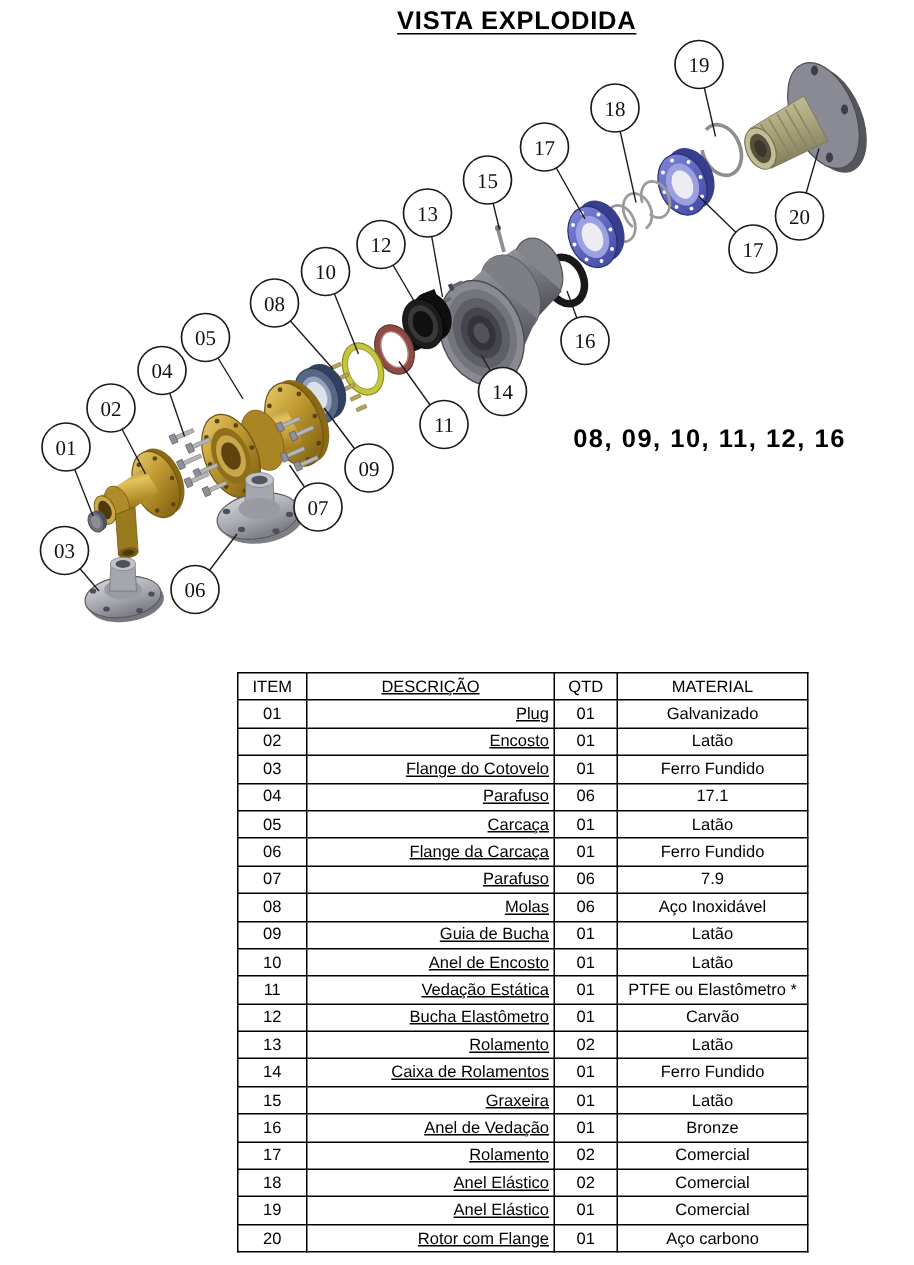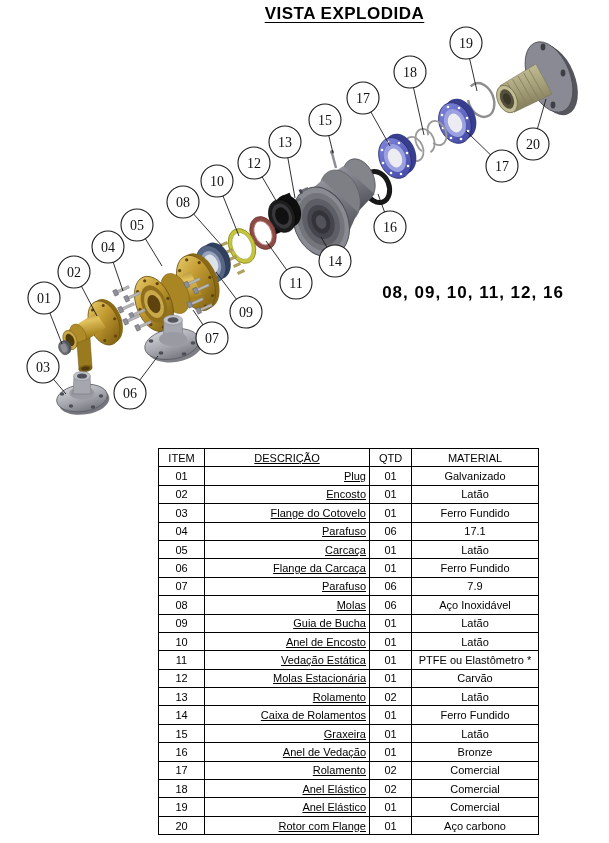--- a/index.html
+++ b/index.html
@@ -491,21 +491,21 @@
         <td class="col-material">Latão</td>
       </tr>
       <tr>
         <td class="col-item">11</td>
         <td class="col-desc">Vedação Estática</td>
         <td class="col-qtd">01</td>
         <td class="col-material">PTFE ou Elastômetro *</td>
       </tr>
       <tr>
         <td class="col-item">12</td>
-        <td class="col-desc">Molas Estacionária</td>
+        <td class="col-desc">Bucha Elastômetro</td>
         <td class="col-qtd">01</td>
         <td class="col-material">Carvão</td>
       </tr>
       <tr>
         <td class="col-item">13</td>
         <td class="col-desc">Rolamento</td>
         <td class="col-qtd">02</td>
         <td class="col-material">Latão</td>
       </tr>
       <tr>

